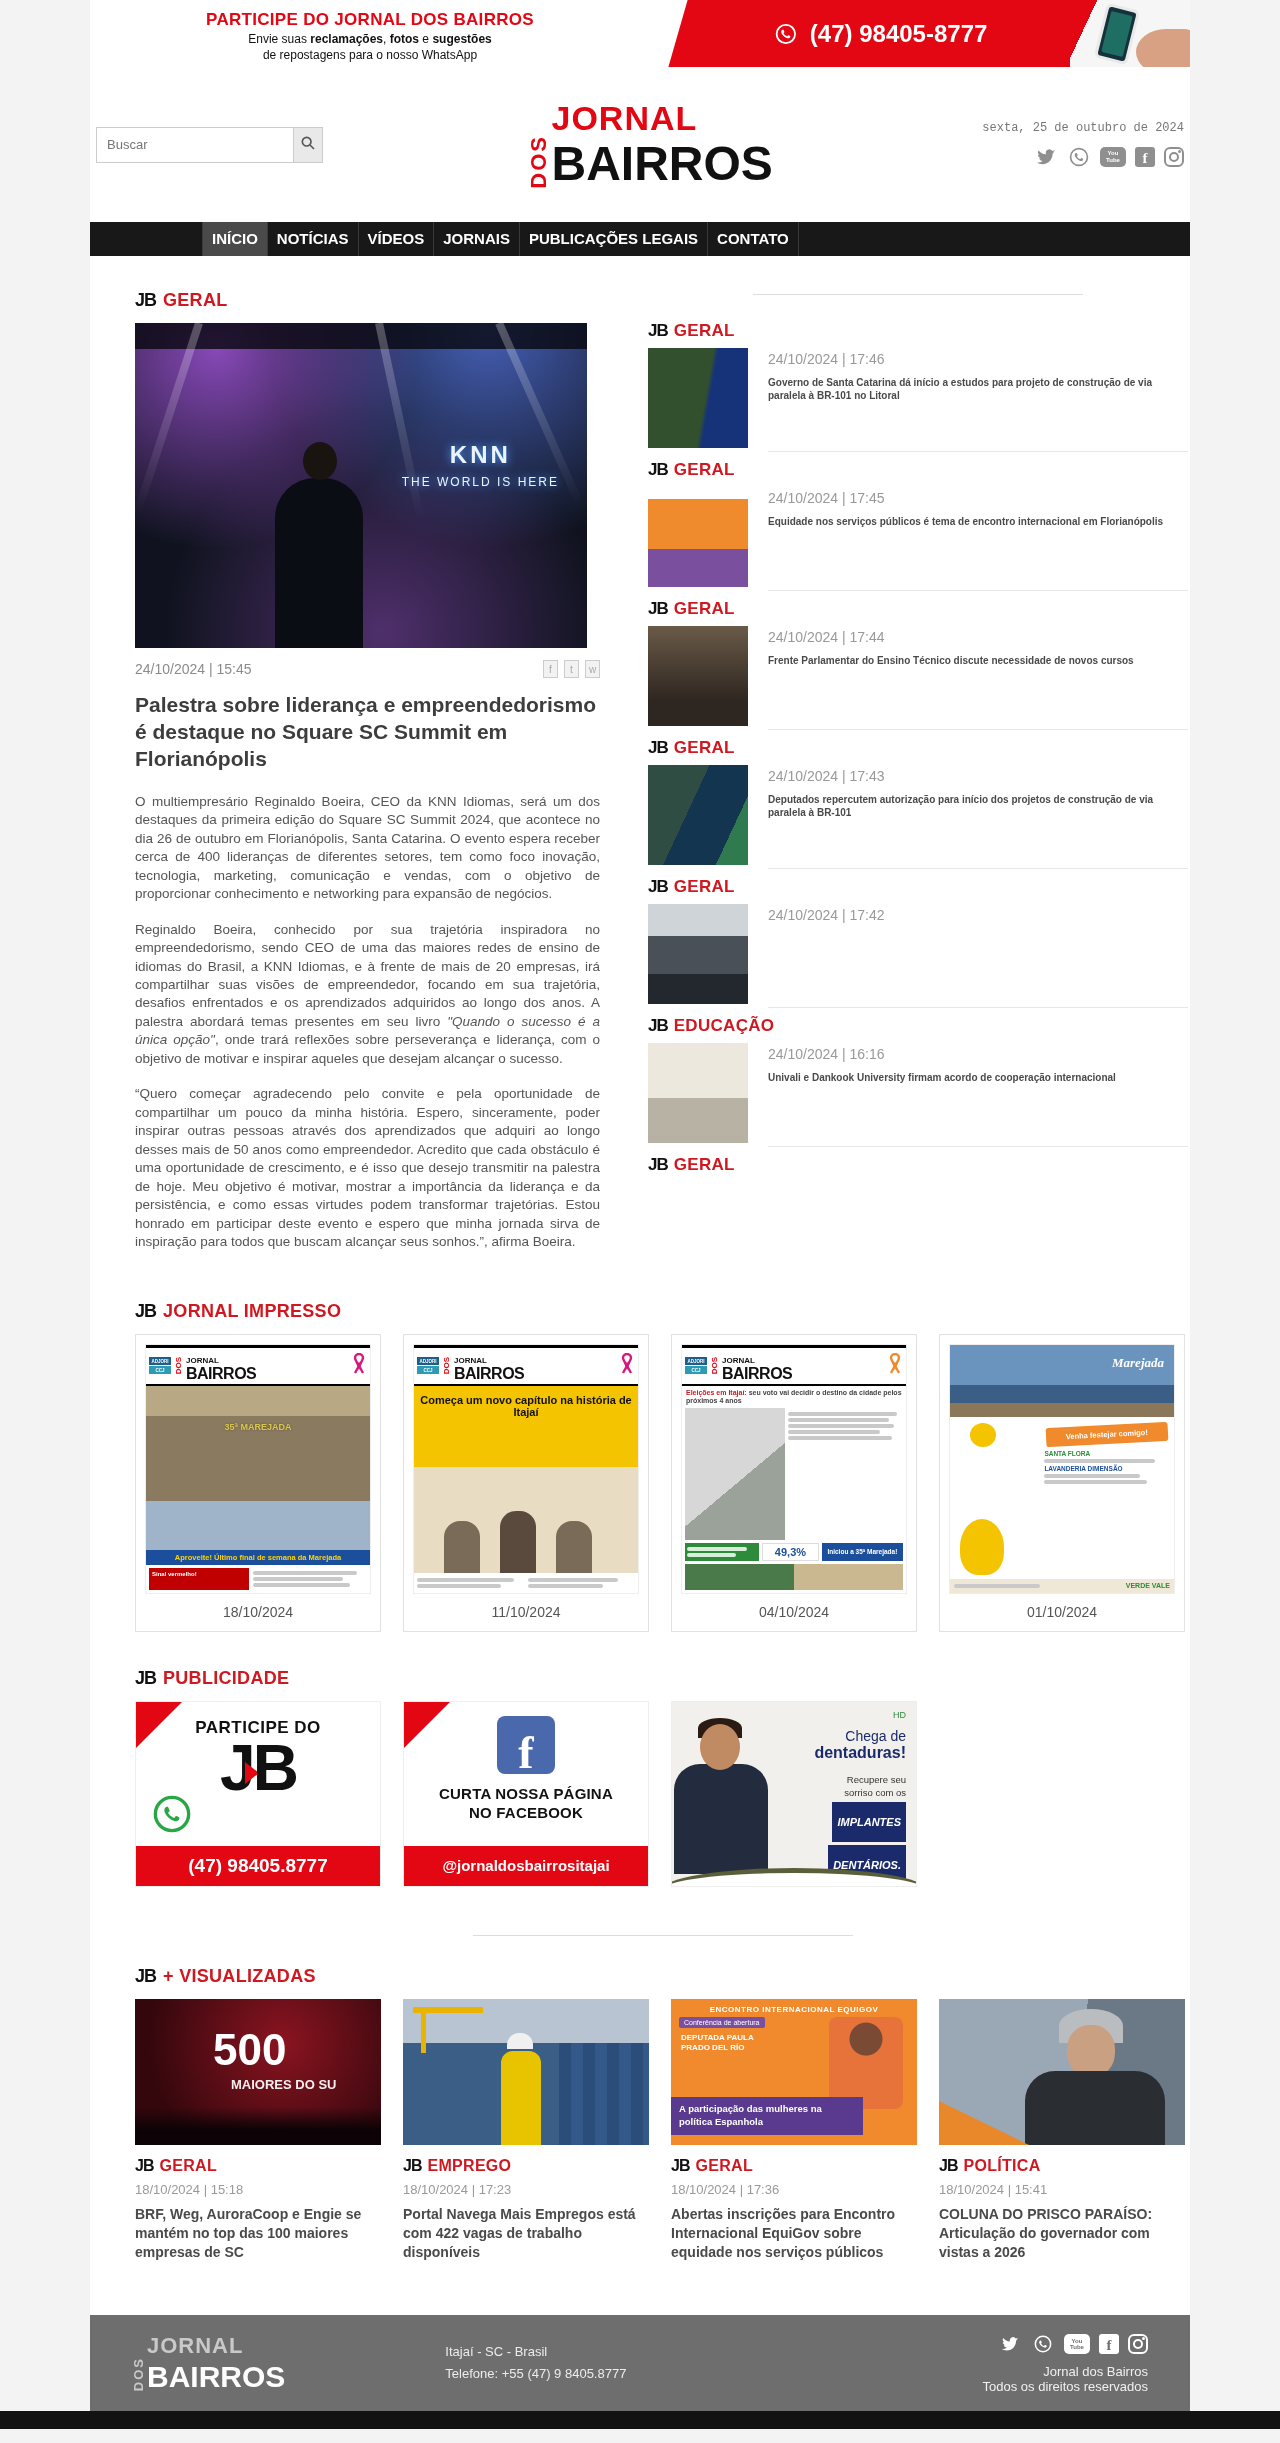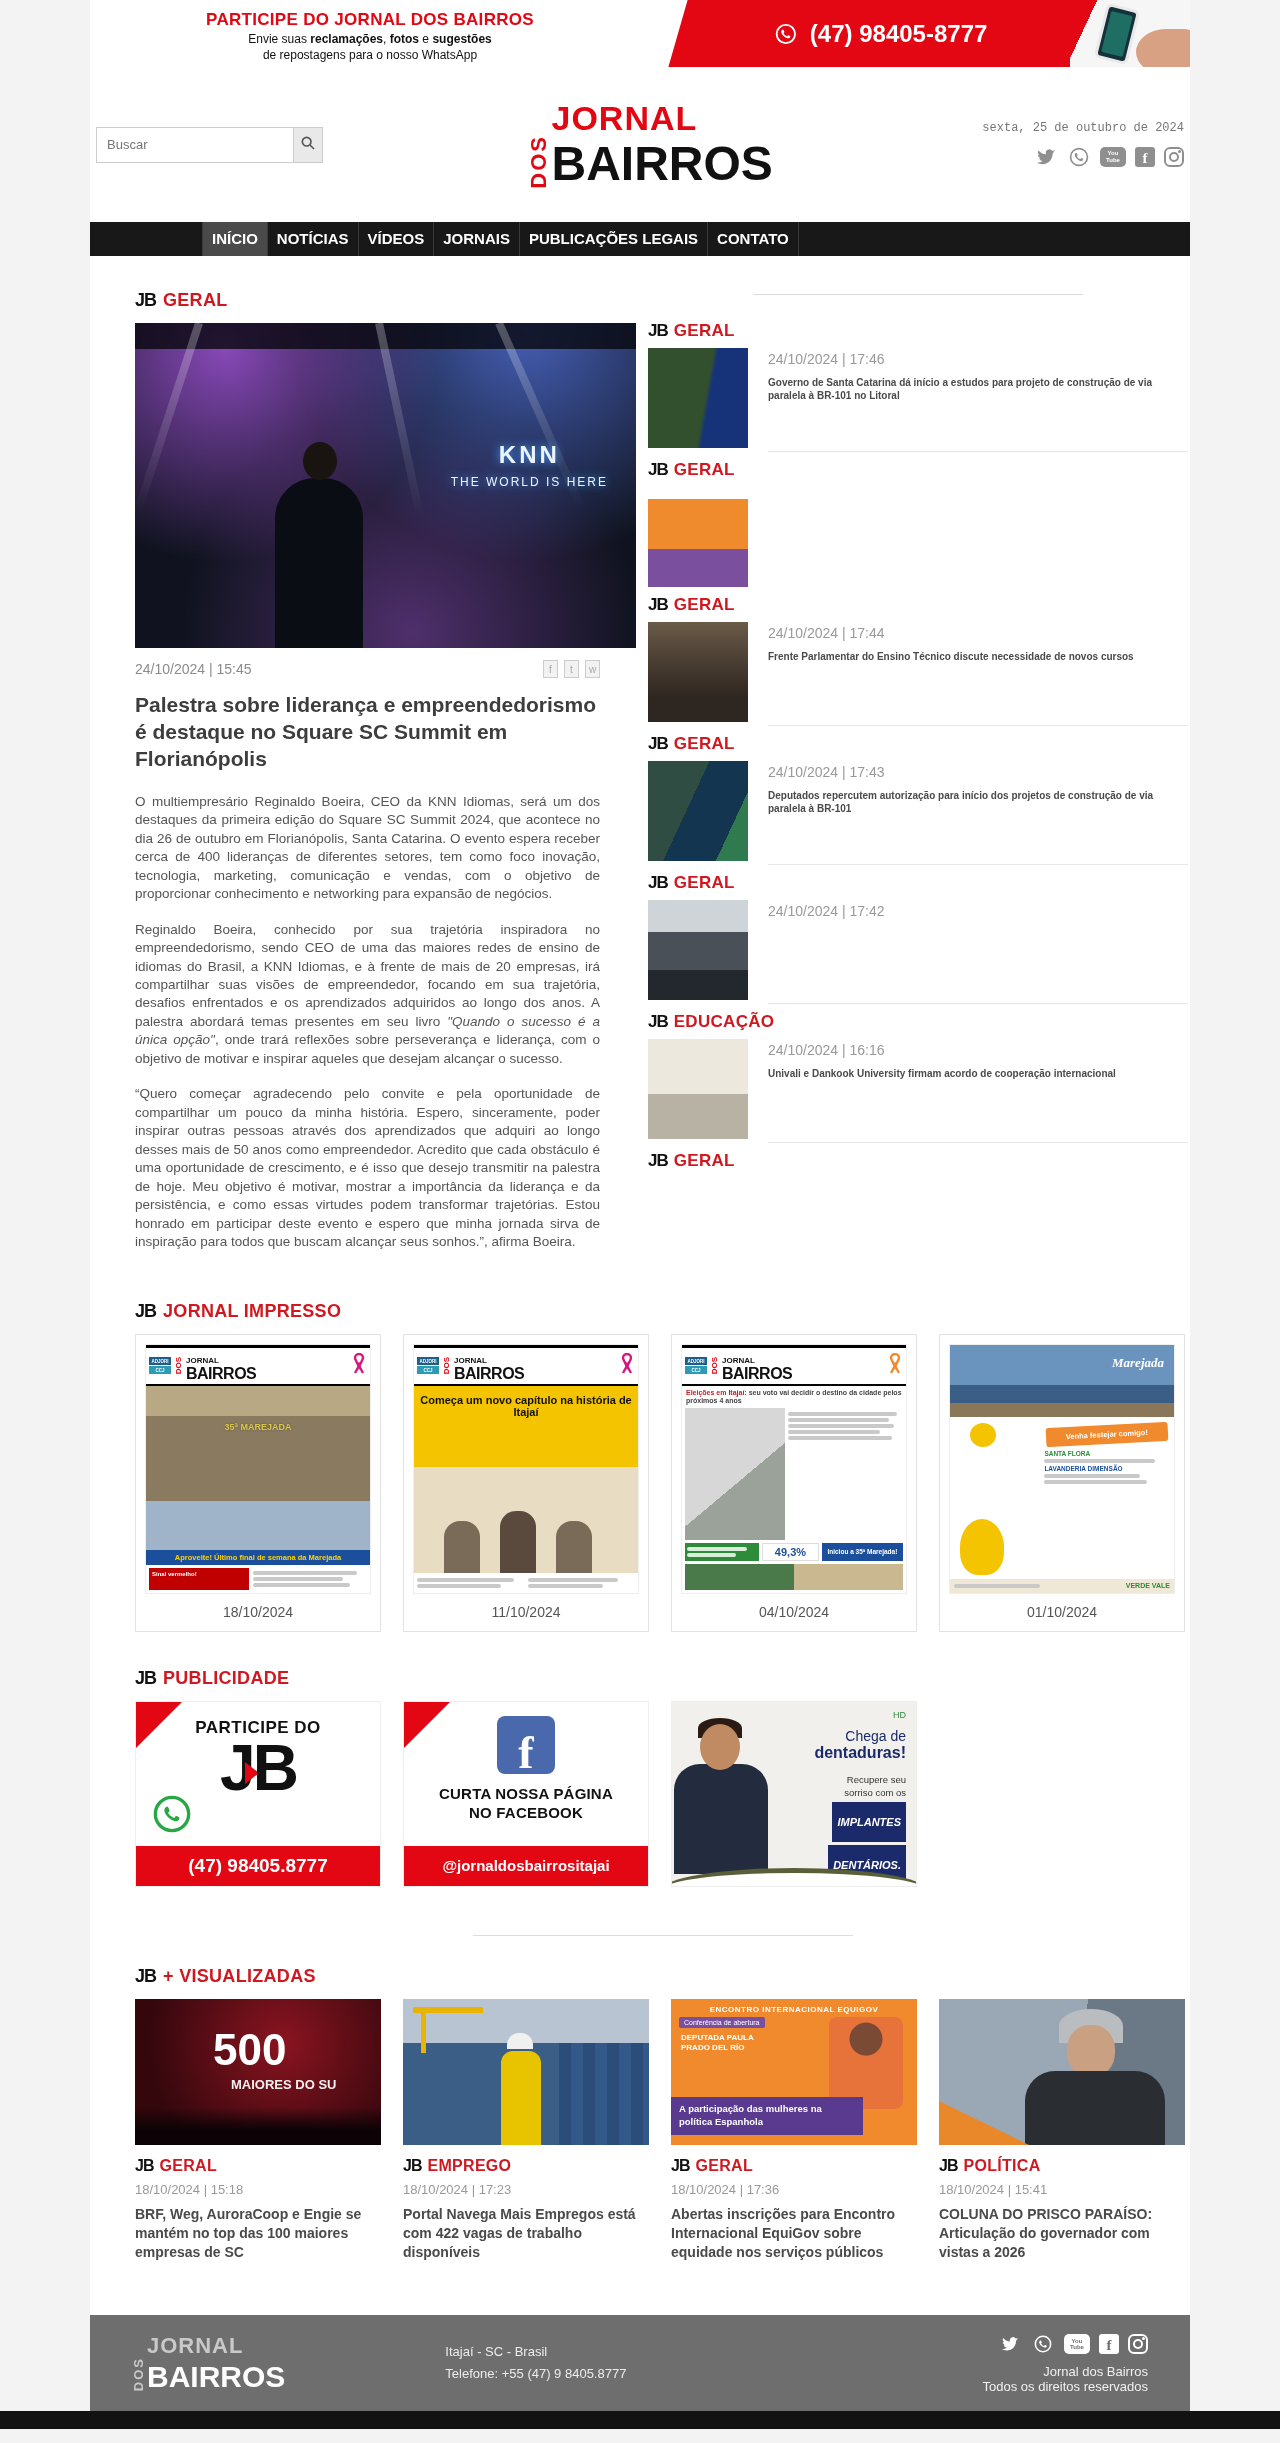--- a/index.html
+++ b/index.html
@@ -53,21 +53,21 @@
   .nav-item.active { background:#4a4a4a; }
 
   
   .main-wrap { background:#fff; padding:34px 0 26px 45px; display:flex; gap:48px; }
   .col-left { width:465px; flex:none; }
   .col-right { flex:1; max-height:888px; overflow:hidden; padding-right:2px; }
   .sec-head { display:flex; align-items:baseline; gap:7px; margin-bottom:12px; }
   .jb-mark { font-weight:800; font-size:18px; color:#111; letter-spacing:-1px; }
   .sec-label { color:#d01820; font-weight:700; font-size:18px; letter-spacing:.3px; }
 
-  .featured-img { width:501px; height:325px; position:relative; overflow:hidden; cursor:pointer;
+  .featured-img { width:452px; height:325px; position:relative; overflow:hidden; cursor:pointer;
     background: radial-gradient(circle at 18% 8%, rgba(156,82,210,.85), transparent 42%),
                 radial-gradient(circle at 78% 2%, rgba(86,120,230,.75), transparent 46%),
                 radial-gradient(circle at 55% 95%, rgba(130,70,170,.55), transparent 55%),
                 #10131f; }
   .truss { position:absolute; top:0; left:0; right:0; height:26px; background:rgba(8,8,14,.8); }
   .beam { position:absolute; top:0; width:8px; height:200px; background:linear-gradient(rgba(255,255,255,.28), transparent); transform-origin:top center; }
   .speaker-body { position:absolute; left:140px; bottom:-20px; width:88px; height:190px; background:#0b0d14; border-radius:40px 40px 0 0; }
   .speaker-head { position:absolute; left:168px; bottom:168px; width:34px; height:38px; background:#1a1410; border-radius:50%; }
   .screen-text { position:absolute; right:28px; top:118px; text-align:center; color:#eaf4ff; text-shadow:0 0 10px #4aa0ff; }
   .screen-knn { font-weight:800; font-size:24px; letter-spacing:3px; }
@@ -353,20 +353,24 @@
         </div>
       </div>
 
       <div class="news-item">
         <div class="cat-row">
             <span class="jb-mark">JB</span>
             <span class="sec-label">GERAL</span>
           </div>
         <div class="item-row">
           <div class="thumb thumb-poster"></div>
+          <div class="item-text">
+            <div class="item-date">24/10/2024 | 17:45</div>
+            <div class="item-title">Equidade nos serviços públicos é tema de encontro internacional em Florianópolis</div>
+          </div>
         </div>
       </div>
 
       <div class="news-item">
         <div class="cat-row">
             <span class="jb-mark">JB</span>
             <span class="sec-label">GERAL</span>
           </div>
         <div class="item-row">
           <div class="thumb thumb-meeting"></div>

